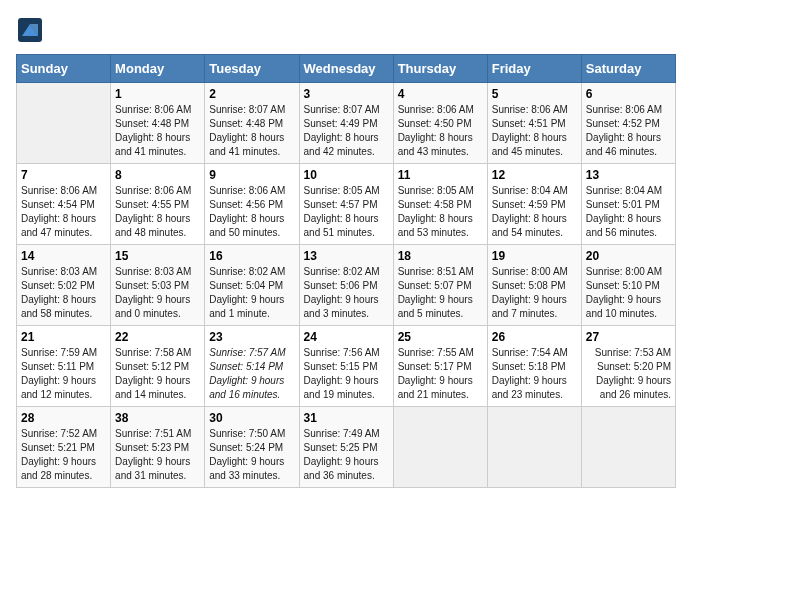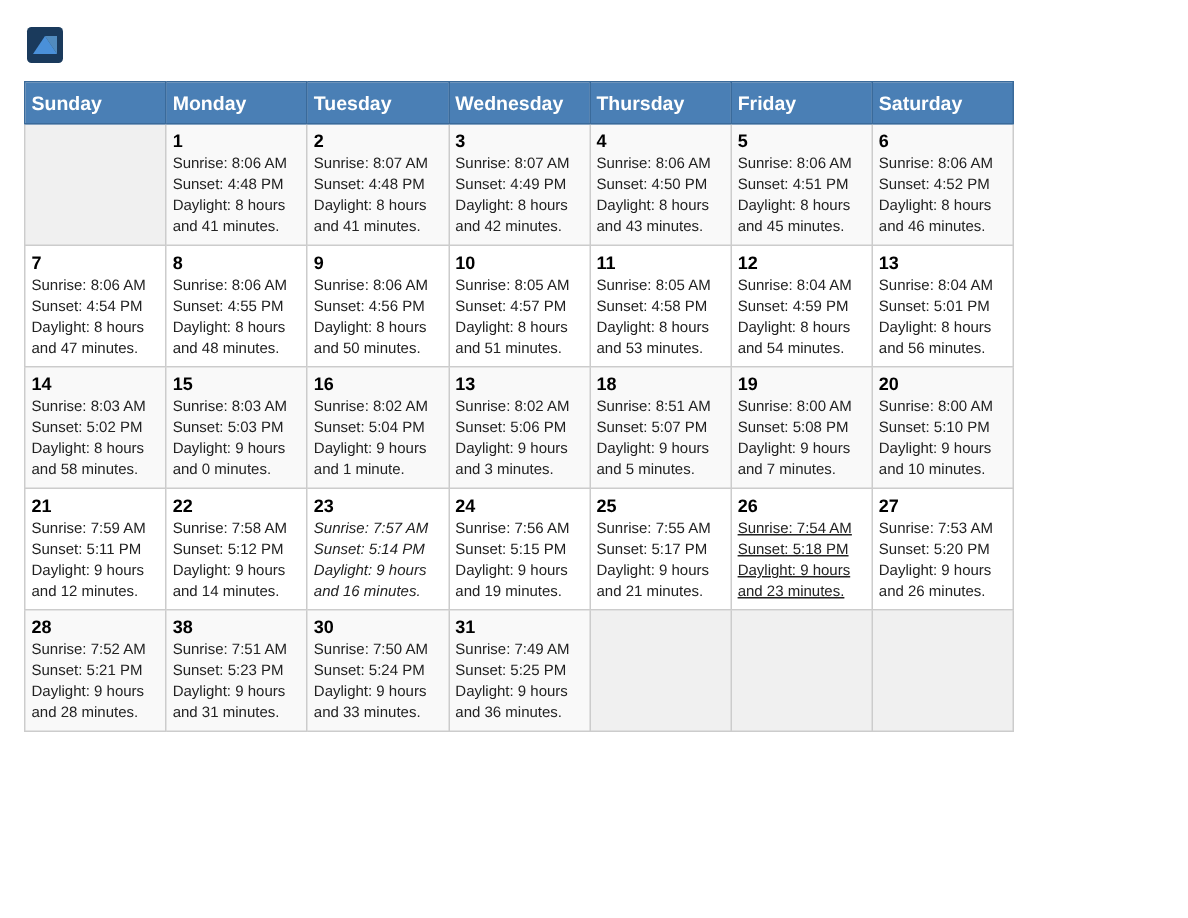--- a/index.html
+++ b/index.html
@@ -300,28 +300,28 @@
           </td>
           <td>
             <span class="day-number">25</span>
             <div class="day-info" style="white-space: pre-line;">Sunrise: 7:55 AM
 Sunset: 5:17 PM
 Daylight: 9 hours
 and 21 minutes.</div>
           </td>
           <td>
             <span class="day-number">26</span>
-            <div class="day-info" style="white-space: pre-line; text-decoration: underline;">Sunrise: 7:54 AM
+            <div class="day-info" style="white-space: pre-line;">Sunrise: 7:54 AM
 Sunset: 5:18 PM
 Daylight: 9 hours
 and 23 minutes.</div>
           </td>
           <td>
             <span class="day-number">27</span>
-            <div class="day-info" style="white-space: pre-line;">Sunrise: 7:53 AM
+            <div class="day-info" style="white-space: pre-line; text-align: right;">Sunrise: 7:53 AM
 Sunset: 5:20 PM
 Daylight: 9 hours
 and 26 minutes.</div>
           </td>
         </tr>
         <tr>
           <td>
             <span class="day-number">28</span>
             <div class="day-info" style="white-space: pre-line;">Sunrise: 7:52 AM
 Sunset: 5:21 PM

